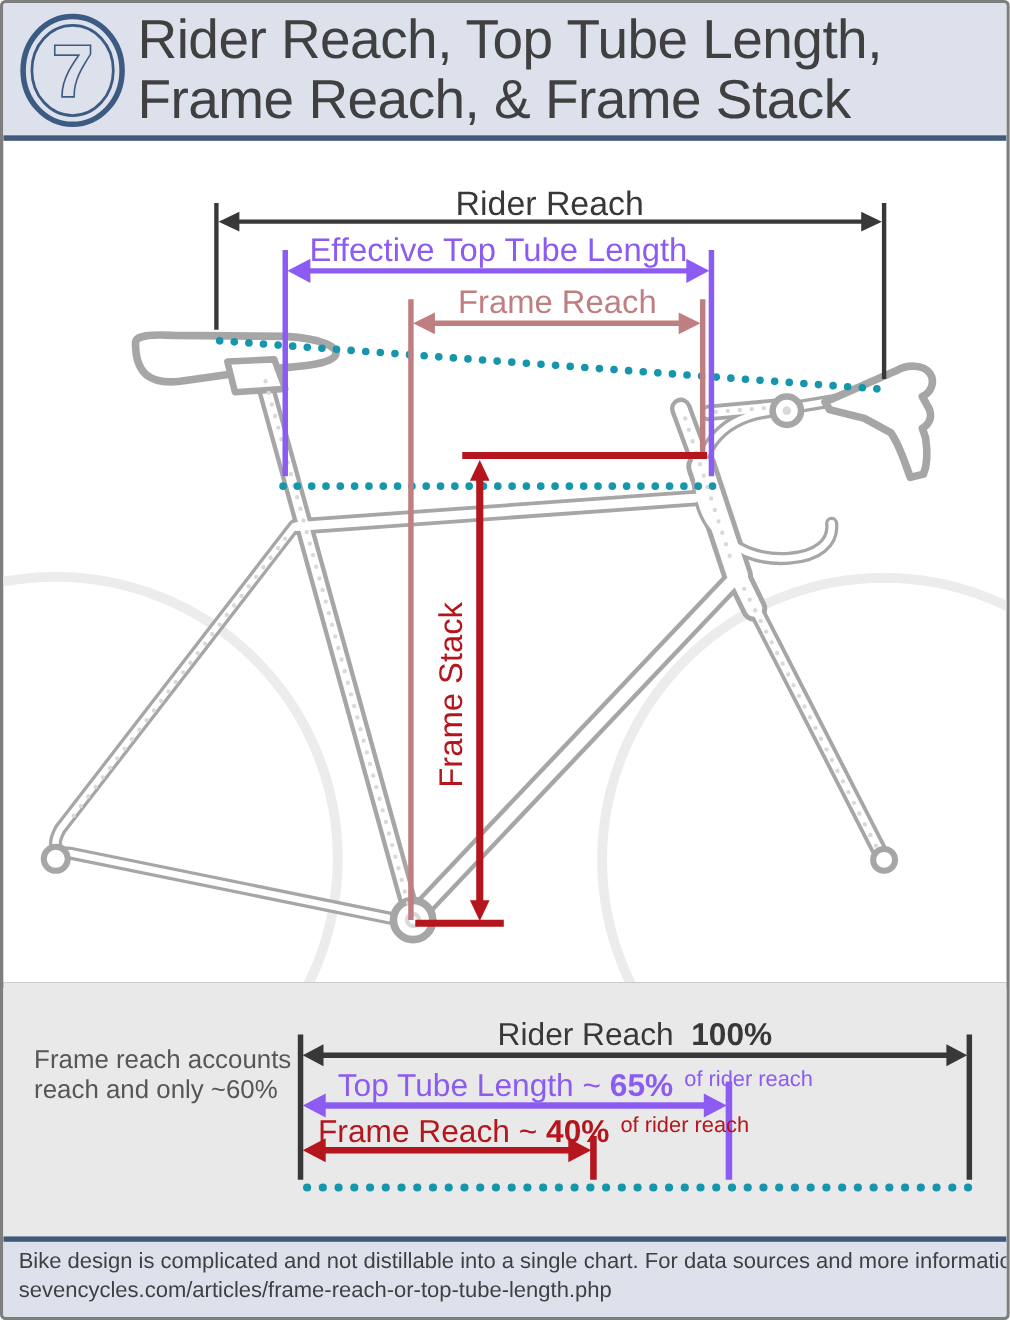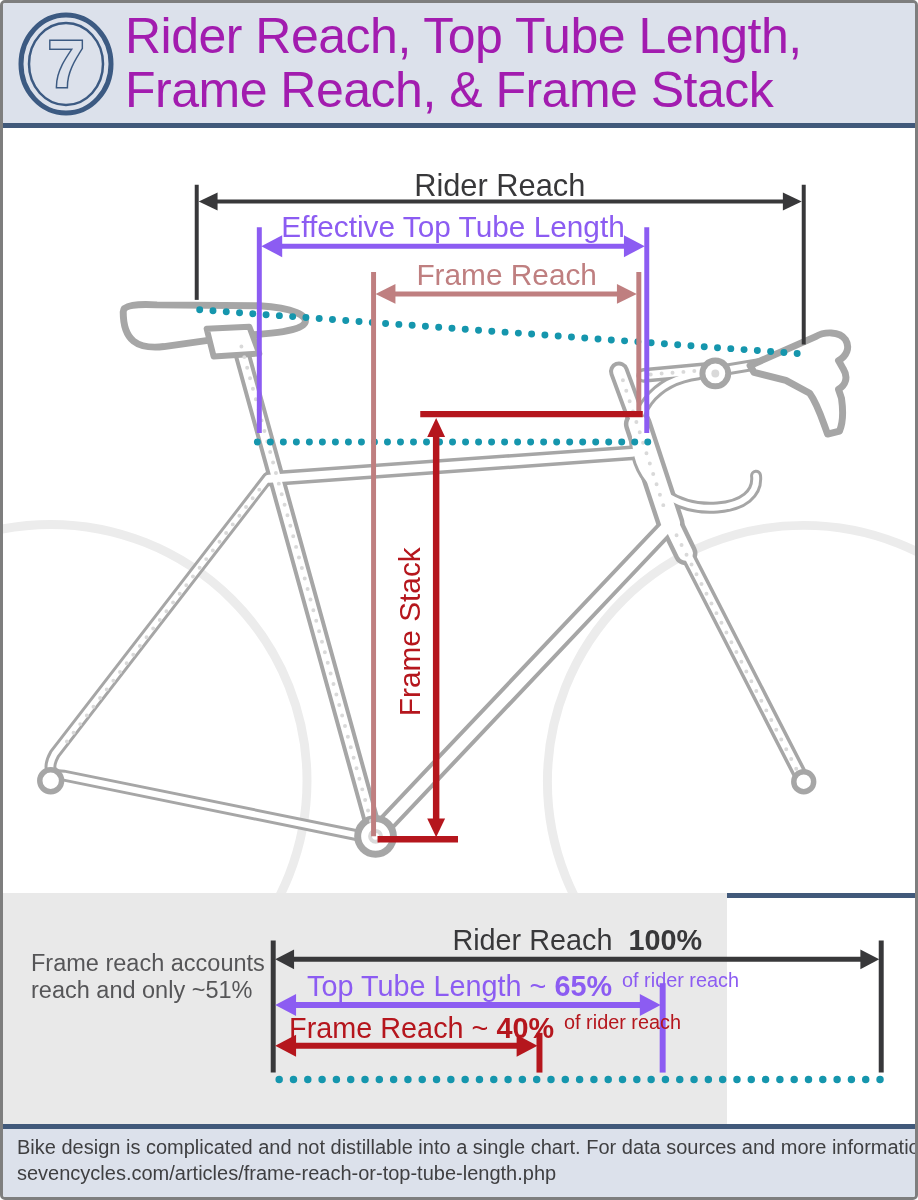--- a/index.html
+++ b/index.html
@@ -4,26 +4,26 @@
 <style>
   html,body{margin:0;padding:0;background:#fff;}
   #page{
     position:relative;width:918px;height:1200px;box-sizing:border-box;
     background:#ffffff;border:3px solid #7e7e7e;border-radius:5px;overflow:hidden;
     font-family:"Liberation Sans",sans-serif;
   }
   .abs{position:absolute;}
   
   #header{left:0;top:0;width:912px;height:120px;background:#dce1eb;}
-  #title{left:122px;top:6px;font-size:50px;line-height:54px;letter-spacing:-0.5px;color:#a21caf;white-space:nowrap;}
+  #title{left:122px;top:6px;font-size:50px;line-height:54px;letter-spacing:-0.5px;color:#404040;white-space:nowrap;}
   .divider{left:0;width:912px;height:5px;background:#41597a;}
   
   #diagram-svg{left:0;top:125px;}
   
-  #band{left:0;top:890px;width:724px;height:231px;background:#e9e9e9;}
+  #band{left:0;top:890px;width:912px;height:231px;background:#e9e9e9;}
   #note{left:28px;top:57px;font-size:23.5px;line-height:27px;color:#565658;}
   
   #footer{left:0;top:1126px;width:912px;height:68px;background:#dce1eb;color:#3f3f41;font-size:20px;}
   #footer .l1{position:absolute;left:14px;top:7px;white-space:nowrap;}
   #footer .l2{position:absolute;left:14px;top:33px;}
   #footer .copy{position:absolute;right:12px;top:44px;}
   svg text{font-family:"Liberation Sans",sans-serif;}
 </style>
 </head>
 <body>
@@ -144,21 +144,21 @@
       <polygon points="436,712 427,693 445,693" stroke="none"></polygon>
     </g>
     <text x="420" y="505" text-anchor="middle" font-size="30" transform="rotate(-90 420 505)" fill="#b5161d">Frame Stack</text>
   </svg>
 
   <div class="abs divider" style="top:890px;"></div>
 
   <div class="abs" id="band">
     <div class="abs" id="note">
       <div>Frame reach accounts</div>
-      <div>reach and only ~51%</div>
+      <div>reach and only ~60%</div>
     </div>
 
     <svg class="abs" style="left:0;top:0;" width="912" height="231" viewBox="0 0 918 231">
 
       <g stroke-width="5" stroke="#38383a" fill="#38383a">
         <line x1="272" y1="47" x2="272" y2="180" fill="none"></line>
         <line x1="884" y1="47" x2="884" y2="180" fill="none"></line>
         <line x1="289" y1="66" x2="867" y2="66" fill="none"></line>
         <polygon points="274,66 293,56 293,76" stroke="none"></polygon>
         <polygon points="882,66 863,56 863,76" stroke="none"></polygon>

